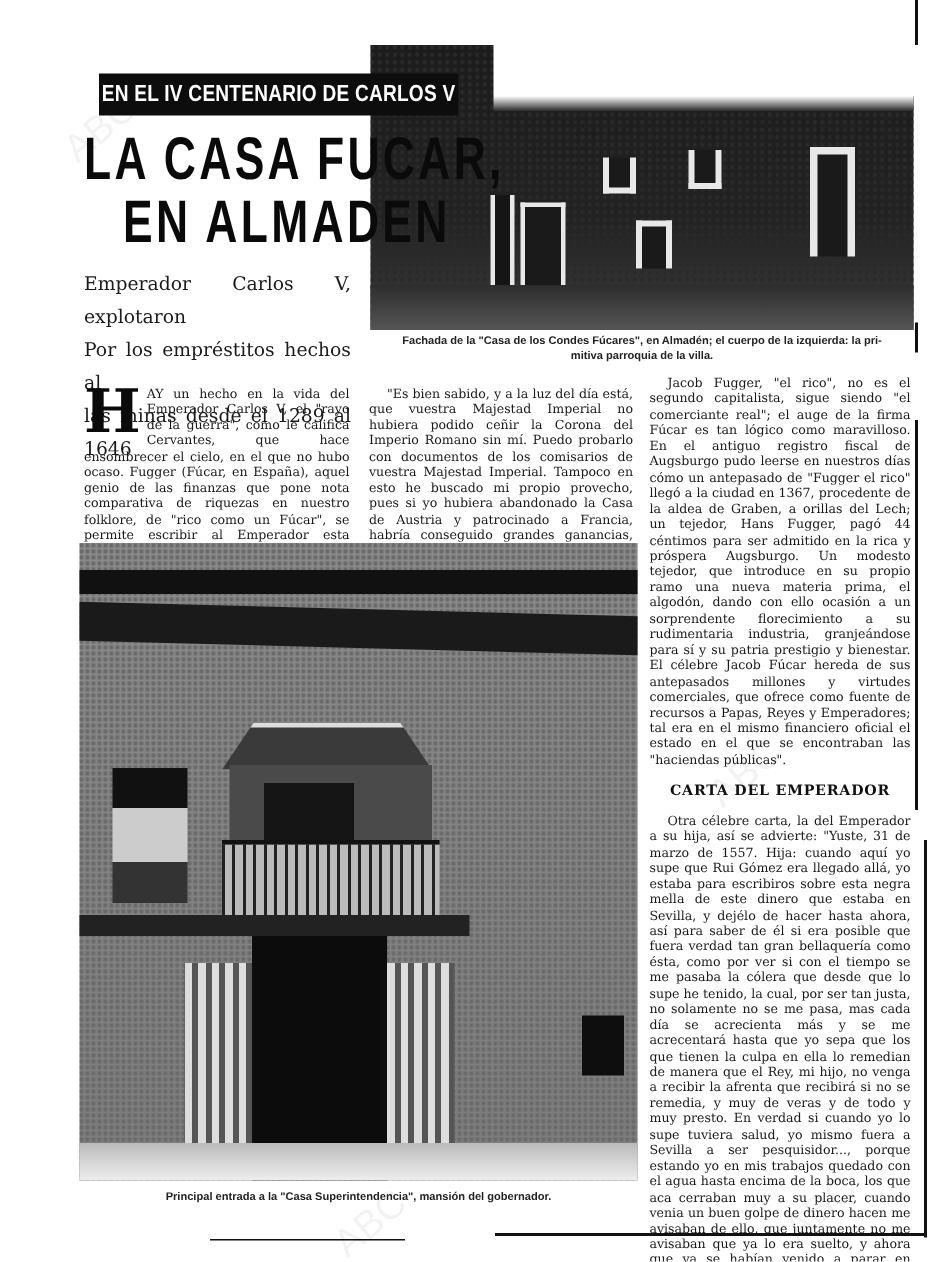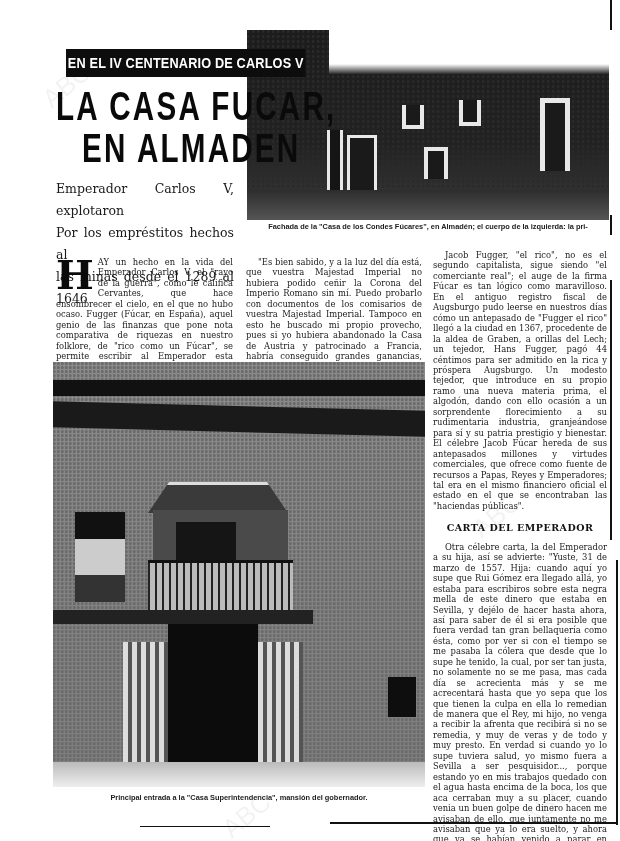--- a/index.html
+++ b/index.html
@@ -105,20 +105,21 @@
 <div class="abs headline hl2">EN ALMADEN</div>
 
 <div class="abs deck">
   <span>Emperador Carlos V, explotaron</span>
   <span>Por los empréstitos hechos al</span>
   <span>las minas desde el 1289 al 1646</span>
 </div>
 
 <div class="abs caption" style="left:247px;top:222px;width:362px;">
   <div>Fachada de la "Casa de los Condes Fúcares", en Almadén; el cuerpo de la izquierda: la pri-</div>
+  <div>mitiva parroquia de la villa.</div>
 </div>
 
 <div class="abs body-col" style="left:56px;top:257px;width:177px;">
   <span class="dropcap">H</span>
   <p class="noindent">AY un hecho en la vida del Emperador Carlos V, el "rayo de la guerra", como le califica Cervantes, que hace ensombrecer el cielo, en el que no hubo ocaso. Fugger (Fúcar, en España), aquel genio de las finanzas que pone nota comparativa de riquezas en nuestro folklore, de "rico como un Fúcar", se permite escribir al Emperador esta célebre carta, que la Majestad Imperial de Carlos I recibe en Valladolid el 24 de abril de 1523:</p>
 </div>
 
 <div class="abs body-col" style="left:246px;top:257px;width:176px;">
   <p>"Es bien sabido, y a la luz del día está, que vuestra Majestad Imperial no hubiera podido ceñir la Corona del Imperio Romano sin mí. Puedo probarlo con documentos de los comisarios de vuestra Majestad Imperial. Tampoco en esto he buscado mi propio provecho, pues si yo hubiera abandonado la Casa de Austria y patrocinado a Francia, habría conseguido grandes ganancias, tal y como me había sido ofrecido. El esclarecido entendimiento de su Majestad</p>
 </div>

